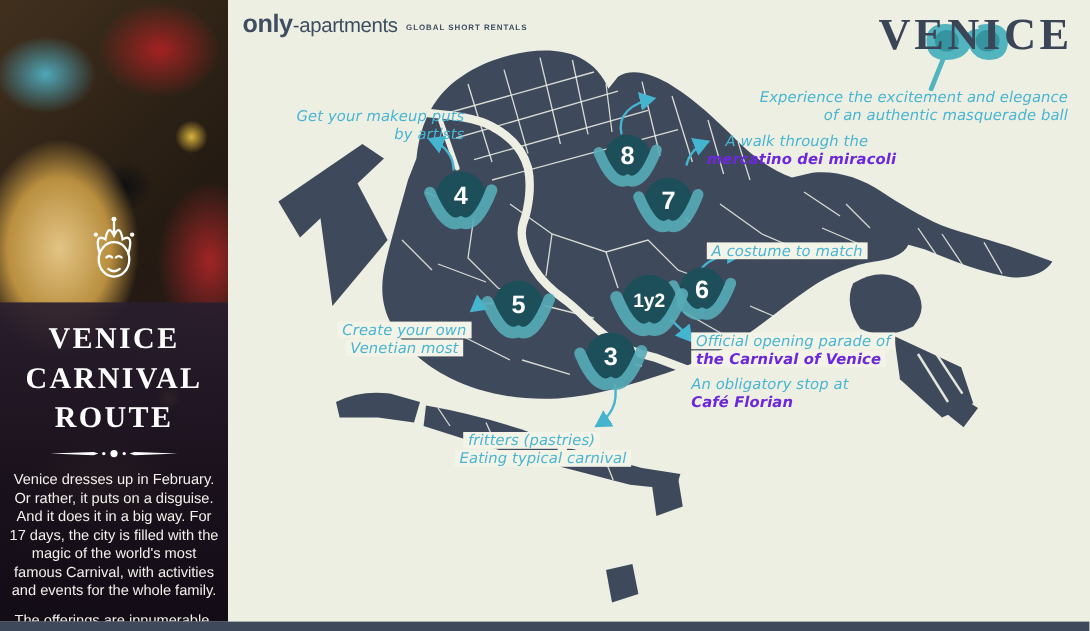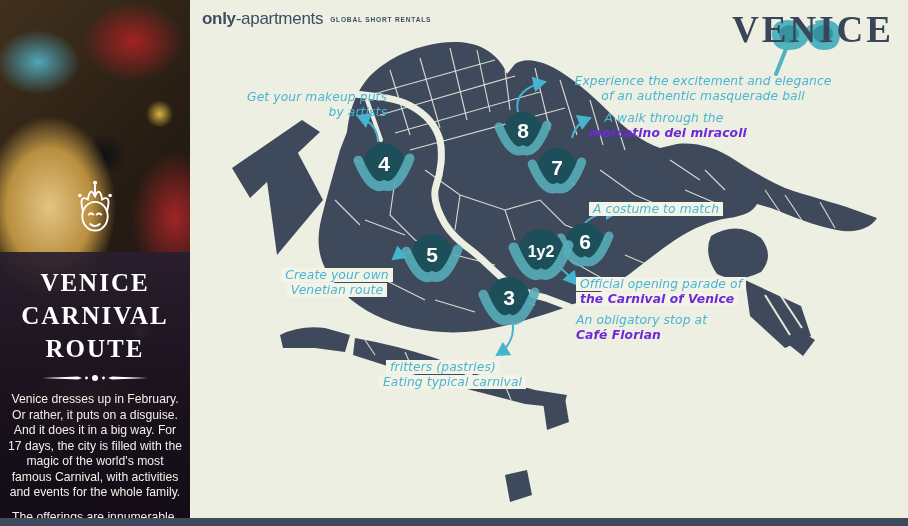--- a/index.html
+++ b/index.html
@@ -26,21 +26,21 @@
   #text-panel { position:absolute; left:0; top:252px; width:190px; height:266px;
     background:linear-gradient(180deg, rgba(41,30,46,.92) 0%, rgba(24,16,28,.95) 60%, rgba(18,12,22,.97) 100%);
     color:#f4f1ea; text-align:center; padding:14px 6px 0 6px; }
   #sidebar-title { font-family:"Liberation Serif", serif; font-weight:bold; font-size:25px;
     letter-spacing:2px; line-height:33px; color:#ffffff; }
   #divider { margin:7px auto 8px auto; display:block; }
   .side-par { font-size:12.2px; line-height:15.5px; margin-bottom:9px; color:#f2efe9; }
 
   
   #brand { position:absolute; left:202px; top:9px; color:#3f4d60; cursor:pointer; }
-  #brand .b  { font-size:17px; font-weight:800; letter-spacing:-.3px;margin-top:12px; }
+  #brand .b  { font-size:21px; font-weight:800; letter-spacing:-.3px;margin-top:12px; }
   #brand .l  { font-size:17px; font-weight:300; letter-spacing:-.3px; }
   #brand .tag{ font-size:6.6px; font-weight:bold; letter-spacing:.8px; margin-left:7px; position:relative; top:-2px; }
   #venice-title { position:absolute; right:14px; top:8px; height:60px; }
   #venice-title .word { position:relative; z-index:2; font-family:"Liberation Serif", serif;
     font-weight:bold; font-size:37px; letter-spacing:3px; color:#3a4657; }
   #venice-mask-icon { position:absolute; right:28px; top:4px; z-index:1; }
 
   
   #map    { position:absolute; left:205px; top:40px; }
   #arrows { position:absolute; left:205px; top:40px; z-index:5; pointer-events:none; }
@@ -254,34 +254,34 @@
       <div class="marker" style="left: 488px; top: 277px; width: 42px; height: 42px;">
         <svg class="ribbon" viewBox="0 0 56 36" style="width:60px;height:39px;left:-9px;top:13px">
        <path d="M4 4 Q16 33 28 27 Q40 33 52 2" fill="none" stroke="#58acb8" stroke-width="9" stroke-linecap="round" opacity="0.9"></path>
      </svg>
      <span class="mlabel" style="font-size:21px">3</span>
       </div>
       <div class="ann" style="left: 225px; top: 90px; width: 162px; text-align: right;">
         <div class="ann-line"><span>Get your makeup puts</span></div>
         <div class="ann-line"><span>by artists</span></div>
       </div>
-      <div class="ann" style="left: 533px; top: 74px; width: 340px; text-align: center;">
+      <div class="ann" style="left: 550px; top: 74px; width: 340px; text-align: right;">
         <div class="ann-line"><span>Experience the excitement and elegance</span></div>
         <div class="ann-line"><span>of an authentic masquerade ball</span></div>
       </div>
       <div class="ann" style="left: 589px; top: 111px; width: 150px; text-align: center;">
         <div class="ann-line"><span>A walk through the</span></div>
         <div class="ann-line bold"><span>mercatino dei miracoli</span></div>
       </div>
       <div class="ann" style="left: 589px; top: 202px; width: 160px; text-align: left;">
         <div class="ann-line"><span class="boxed">A costume to match</span></div>
       </div>
       <div class="ann" style="left: 281px; top: 268px; width: 112px; text-align: center;">
         <div class="ann-line"><span class="boxed">Create your own</span></div>
-        <div class="ann-line"><span class="boxed">Venetian route</span></div>
+        <div class="ann-line"><span class="boxed">Venetian most</span></div>
       </div>
       <div class="ann" style="left: 576px; top: 277px; width: 190px; text-align: left;">
         <div class="ann-line"><span class="boxed">Official opening parade of</span></div>
         <div class="ann-line bold"><span class="boxed">the Carnival of Venice</span></div>
       </div>
       <div class="ann" style="left: 576px; top: 313px; width: 170px; text-align: left;">
         <div class="ann-line"><span>An obligatory stop at</span></div>
         <div class="ann-line bold"><span>Café Florian</span></div>
       </div>
       <div class="ann" style="left: 379px; top: 360px; width: 128px; text-align: center;">

